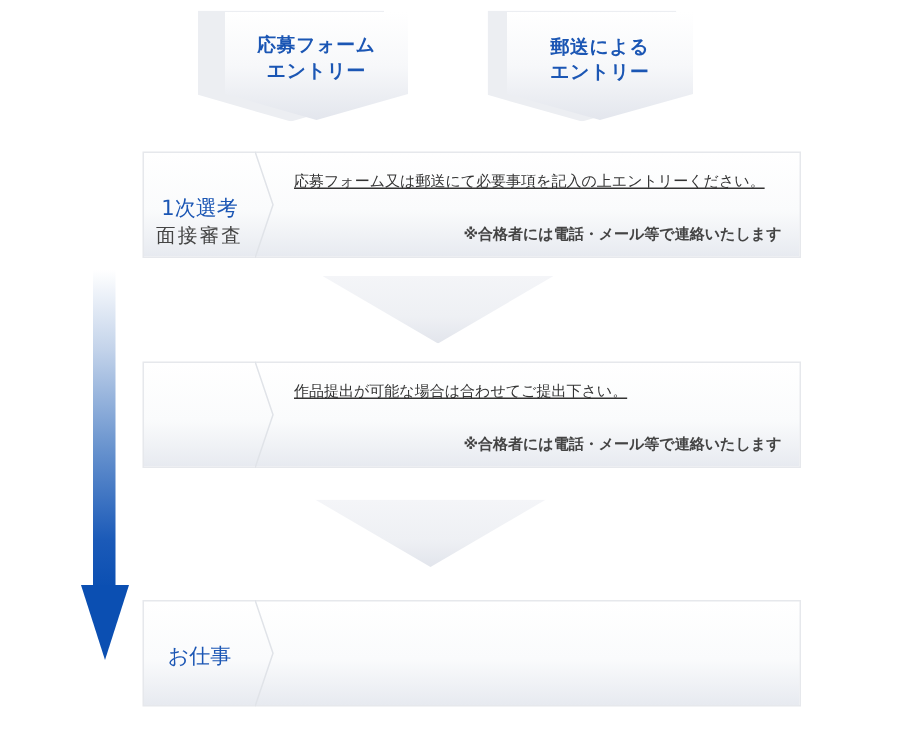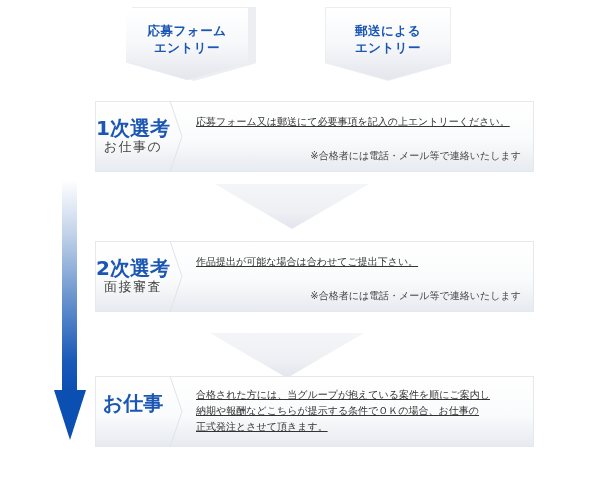--- a/index.html
+++ b/index.html
@@ -31,34 +31,34 @@
     box-sizing: border-box;
   }
   .card-label {
     position: absolute; left: 0; top: 0; width: 74px; height: 100%;
     text-align: center;
   }
   .card-chevron {
     position: absolute; left: 74px; top: -1px; width: 14px; height: 71px;
   }
   .label-main {
-    display: block; color: #1b56b4; font-weight: bold;
-    font-size: 20px; line-height: 18px; margin-top: 17px;
+    display: block; color: #1b56b4; font-weight: normal;
+    font-size: 14px; line-height: 18px; margin-top: 28px;
   }
   .label-sub {
     display: block; color: #444; font-size: 13px; line-height: 19px;
     letter-spacing: 1.5px;
   }
   .card-body {
     position: absolute; left: 100px; right: 10px; top: 12px;
     font-size: 10px; line-height: 16px; color: #333; text-decoration: underline;
   }
   .card-note {
     position: absolute; right: 12px; bottom: 8px;
-    font-size: 10px; color: #444;
+    font-size: 10px; color: #444; font-weight: bold;
   }
 
   
   .tri {
     position: absolute; width: 154px; height: 45px;
     clip-path: polygon(0 0, 100% 0, 50% 100%);
     background: linear-gradient(#f4f5f8 0%, #eef0f4 60%, #e2e5ec 100%);
   }
 
   
@@ -69,75 +69,66 @@
   .arrow-head {
     position: absolute; left: 54px; top: 390px; width: 32px; height: 50px;
     clip-path: polygon(0 0, 100% 0, 50% 100%);
     background: #0b4fb2;
   }
 </style>
 </head>
 <body>
 
 <div class="entry-border" style="left:132px;width:124px;"></div>
-<div class="entry" style="left:126px;width:122px;">
+<div class="entry" style="left:150px;width:122px;font-family:Liberation Serif, serif;">
   <div class="entry-text">
     <div>応募フォーム</div>
     <div>エントリー</div>
   </div>
 </div>
 
 <div class="entry-border" style="left:325px;width:126px;"></div>
-<div class="entry" style="left:326px;width:124px;text-decoration:underline;">
+<div class="entry" style="left:338px;width:124px;text-decoration:underline;">
   <div class="entry-text">
     <div>郵送による</div>
     <div>エントリー</div>
   </div>
 </div>
 
 <div class="arrow-shaft"></div>
 <div class="arrow-head"></div>
 
 <div class="card" style="top:101px;">
   <div class="card-label">
     <span class="label-main">1次選考</span>
-    <span class="label-sub">お仕事の</span>
+    <span class="label-sub">面接審査</span>
   </div>
   <svg class="card-chevron" viewBox="0 0 14 71" preserveAspectRatio="none">
     <polyline points="0,0 12,35.5 0,71" fill="none" stroke="#e0e3e8" stroke-width="1"></polyline>
   </svg>
   <div class="card-body">
     <div>応募フォーム又は郵送にて必要事項を記入の上エントリーください。</div>
   </div>
   <div class="card-note">※合格者には電話・メール等で連絡いたします</div>
 </div>
 
 <div class="tri" style="left:215px;top:184px;"></div>
 
 <div class="card" style="top:241px;">
-  <div class="card-label">
-    <span class="label-main">2次選考</span>
-    <span class="label-sub">面接審査</span>
-  </div>
   <svg class="card-chevron" viewBox="0 0 14 71" preserveAspectRatio="none">
     <polyline points="0,0 12,35.5 0,71" fill="none" stroke="#e0e3e8" stroke-width="1"></polyline>
   </svg>
   <div class="card-body">
     <div>作品提出が可能な場合は合わせてご提出下さい。</div>
   </div>
   <div class="card-note">※合格者には電話・メール等で連絡いたします</div>
 </div>
 
 <div class="tri" style="left:210px;top:333px;"></div>
 
-<div class="card" style="top:376px;">
+<div class="card" style="top:400px;">
   <div class="card-label">
     <span class="label-main">お仕事</span>
   </div>
   <svg class="card-chevron" viewBox="0 0 14 71" preserveAspectRatio="none">
     <polyline points="0,0 12,35.5 0,71" fill="none" stroke="#e0e3e8" stroke-width="1"></polyline>
   </svg>
-  <div class="card-body" style="top:10px;">
-    <div>合格された方には、当グループが抱えている案件を順にご案内し</div>
-    <div>納期や報酬などこちらが提示する条件でＯＫの場合、お仕事の</div>
-    <div>正式発注とさせて頂きます。</div>
-  </div>
 </div>
 
 </body></html>

